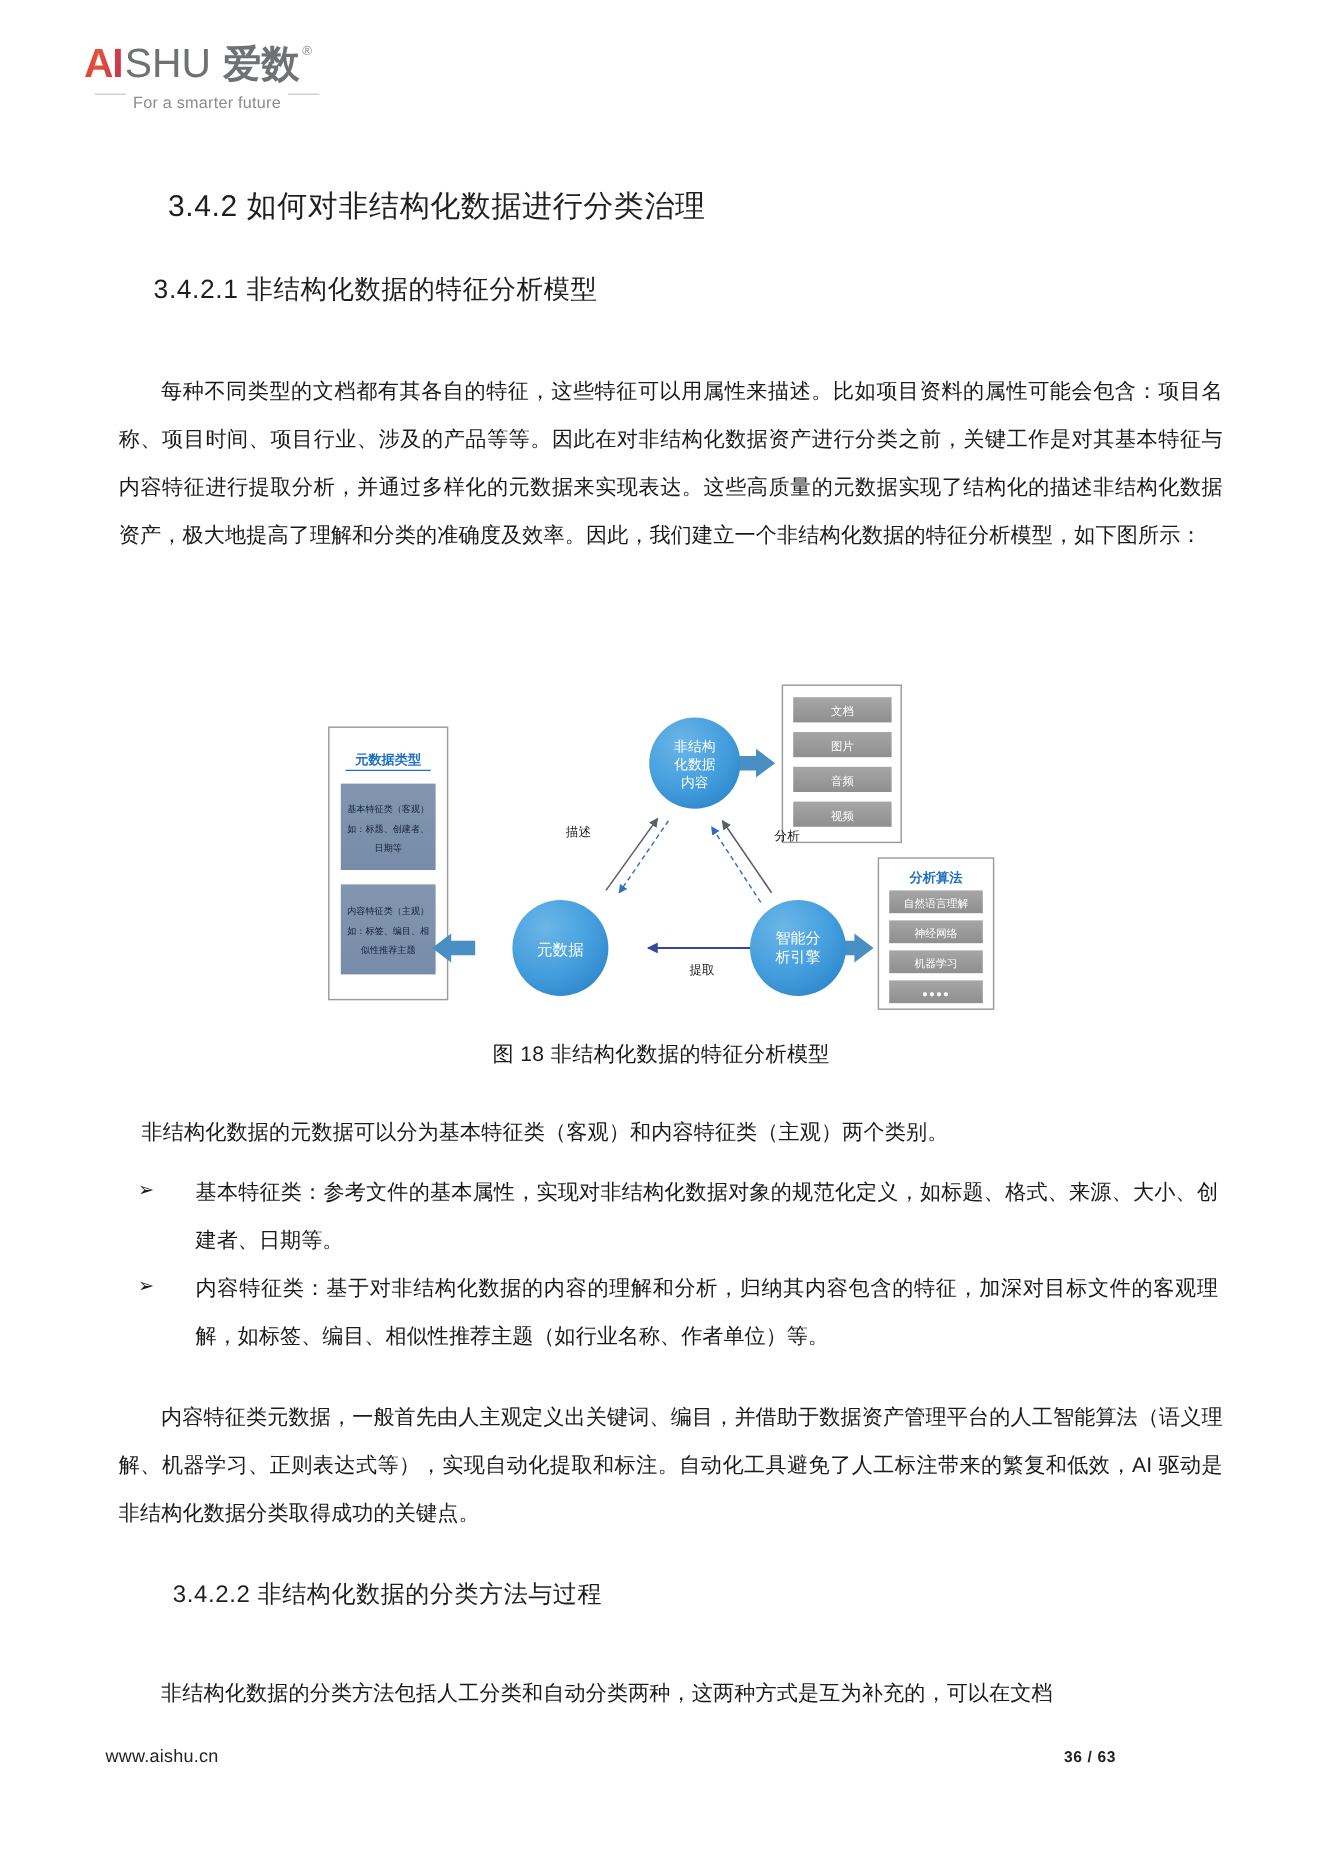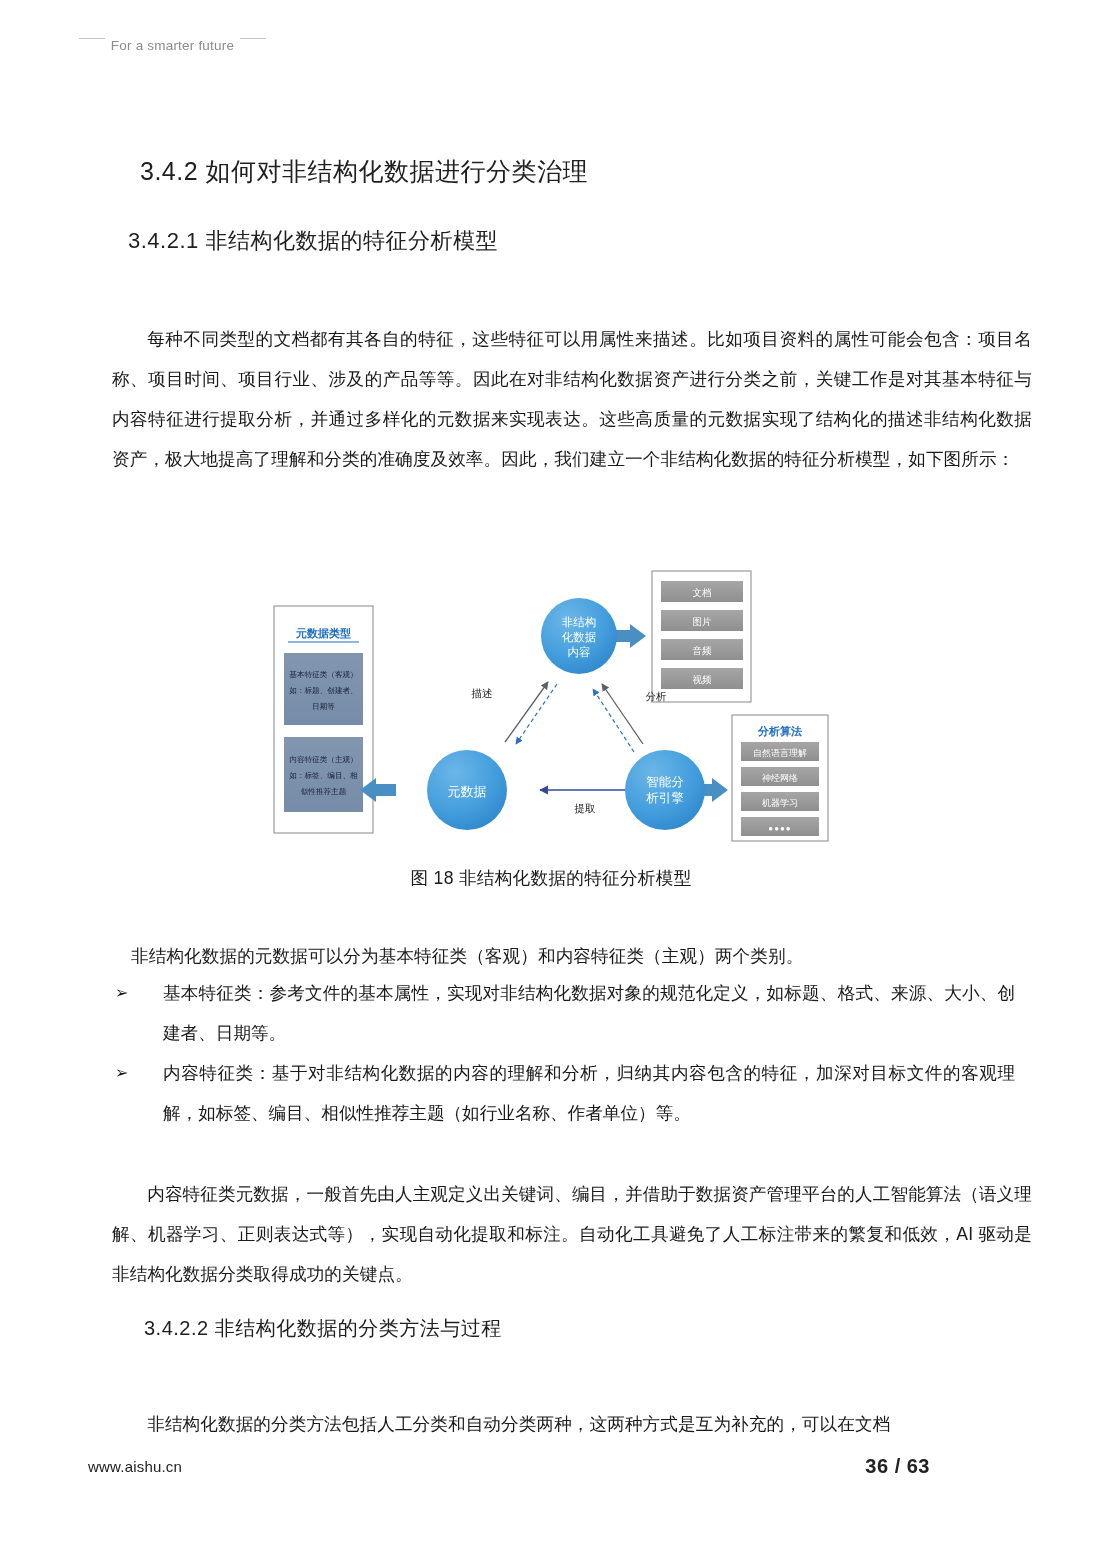--- a/index.html
+++ b/index.html
@@ -100,21 +100,21 @@
     left: 144px; top: 1315px;
     margin: 0;
     font-size: 20px;
     font-weight: 400;
     color: #1f1f1f;
     letter-spacing: 0.5px;
   }
 
   p.body-par {
     position: absolute;
-    margin: 16px;
+    margin: 3px;
     font-size: 17.6px;
     line-height: 40px;
     color: #1a1a1a;
     text-align: justify;
     text-justify: inter-ideograph;
     letter-spacing: 0.1px;
   }
   p.indent { text-indent: 2em; }
 
   #par-1 { left: 96px; top: 303px; width: 920px; }
@@ -167,27 +167,33 @@
     position: absolute;
     left: 0; top: 1455px;
     width: 1018px;
     padding: 0 88px;
     display: flex;
     justify-content: space-between;
     align-items: center;
     font-size: 15px;
     color: #222;
   }
-  .footer .pg { font-weight: bold; font-size: 20px; letter-spacing: 0.5px;}
+  .footer .pg { font-weight: bold; font-size: 13px; letter-spacing: 0.5px;}
   .footer .url { letter-spacing: 0.2px; }
 </style>
 </head>
 <body>
 
 <div class="page-header">
+  <div class="logo-row">
+    <span class="logo-ai">AI</span>
+    <span class="logo-shu">SHU</span>
+    <span class="logo-cn">爱数</span>
+    <span class="logo-reg">®</span>
+  </div>
   <div class="logo-tagline">
     <span class="tag-line-seg"></span>
     <span class="txt">For a smarter future</span>
     <span class="tag-line-seg"></span>
   </div>
 </div>
 
 <div class="content">
 
   <h2 class="sec-title">3.4.2 如何对非结构化数据进行分类治理</h2>

